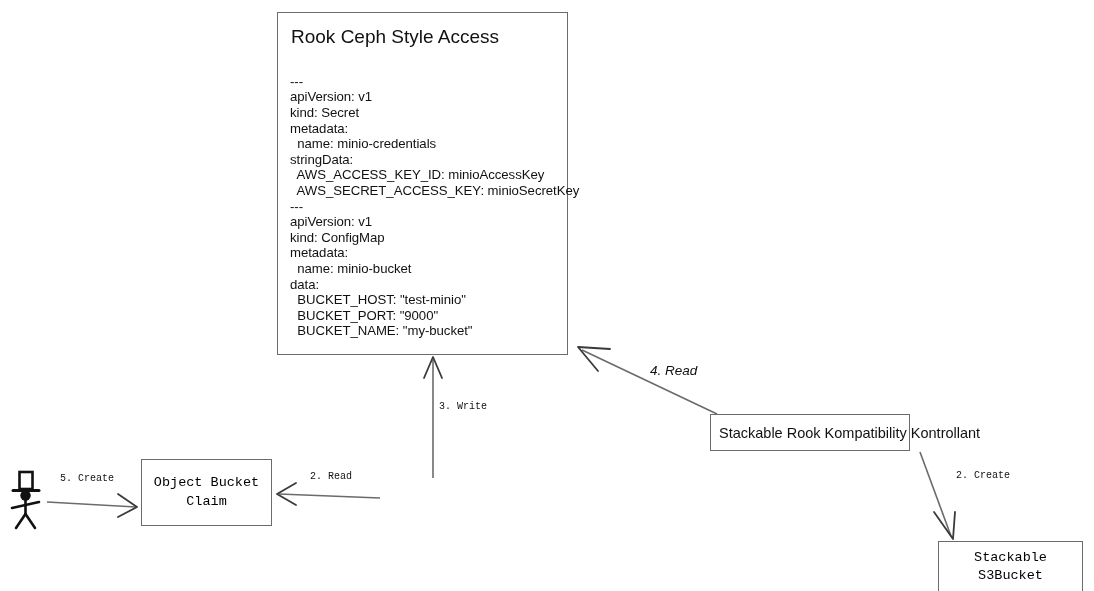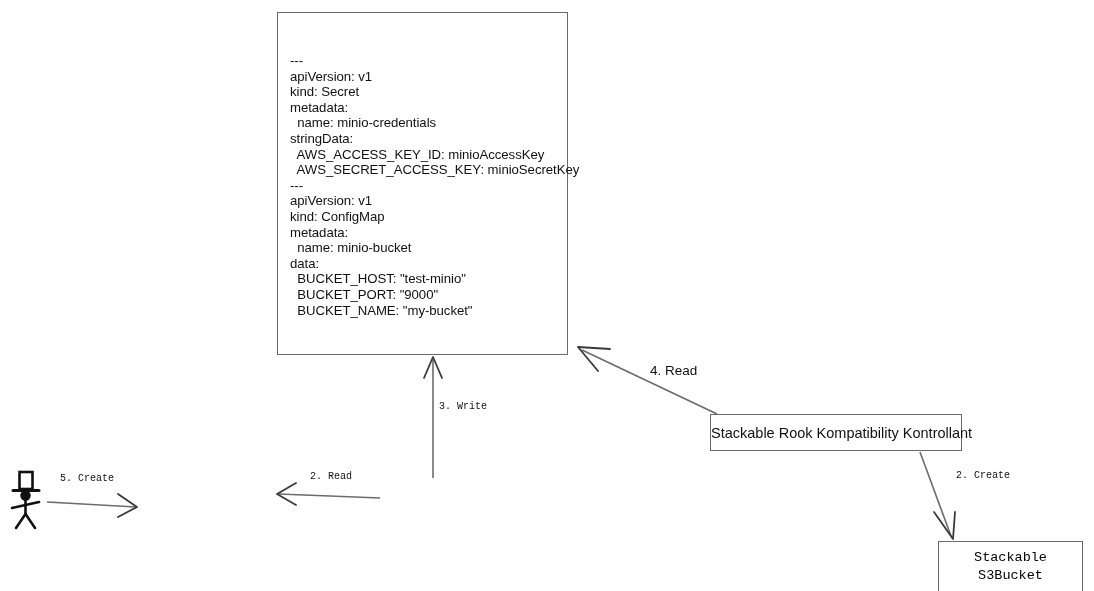--- a/index.html
+++ b/index.html
@@ -86,24 +86,24 @@
   }
   #operator-node {
     left: 381px;
     top: 479px;
     width: 161px;
     height: 66px;
   }
   #kontrollant-node {
     left: 710px;
     top: 414px;
-    width: 252px;
+    width: 200px;
     height: 37px;
     justify-content: flex-start;
-    padding-left: 0;
+    padding-left: 8px;
   }
   #s3bucket-node {
     left: 938px;
     top: 541px;
     width: 145px;
     height: 52px;
   }
 
   
   .edge-label {
@@ -115,21 +115,21 @@
     font-family: "Liberation Mono", "DejaVu Sans Mono", monospace;
     font-size: 10px;
   }
   .label-sans {
     font-family: "Liberation Sans", sans-serif;
     font-size: 13.5px;
   }
   #label-create1 { left: 60px;  top: 473px; }
   #label-read2   { left: 302px; top: 471px; margin-left: 8px; }
   #label-write3  { left: 439px; top: 401px; }
-  #label-read4   { left: 650px; top: 363px; }
+  #label-read4   { left: 650px; top: 363px; font-style: italic; }
   #label-create5 { left: 956px; top: 470px; }
 
   
   #actor {
     position: absolute;
     left: 6px;
     top: 470px;
     width: 44px;
     height: 60px;
   }
@@ -178,39 +178,42 @@
       <line x1="19.5" y1="30" x2="19.5" y2="44"></line>
 
       <line x1="6" y1="38" x2="33" y2="32"></line>
 
       <line x1="19.5" y1="44" x2="10" y2="58"></line>
       <line x1="19.5" y1="44" x2="29" y2="58"></line>
     </g>
   </svg>
 
   <div class="node" id="yaml-card">
+    <div id="yaml-title">Rook Ceph Style Access</div>
     <div id="yaml-body">---
 apiVersion: v1
 kind: Secret
 metadata:
   name: minio-credentials
 stringData:
   AWS_ACCESS_KEY_ID: minioAccessKey
   AWS_SECRET_ACCESS_KEY: minioSecretKey
 ---
 apiVersion: v1
 kind: ConfigMap
 metadata:
   name: minio-bucket
 data:
   BUCKET_HOST: "test-minio"
   BUCKET_PORT: "9000"
   BUCKET_NAME: "my-bucket"</div>
   </div>
 
+  <div class="node node-mono" id="obc-node">Object Bucket
+Claim</div>
 
 
   <div class="node node-sans" id="kontrollant-node">Stackable Rook Kompatibility Kontrollant</div>
 
   <div class="node node-mono" id="s3bucket-node">Stackable S3Bucket</div>
 
   <div class="edge-label label-mono" id="label-create1">5. Create</div>
   <div class="edge-label label-mono" id="label-read2">2. Read</div>
   <div class="edge-label label-mono" id="label-write3">3. Write</div>
   <div class="edge-label label-sans" id="label-read4">4. Read</div>

